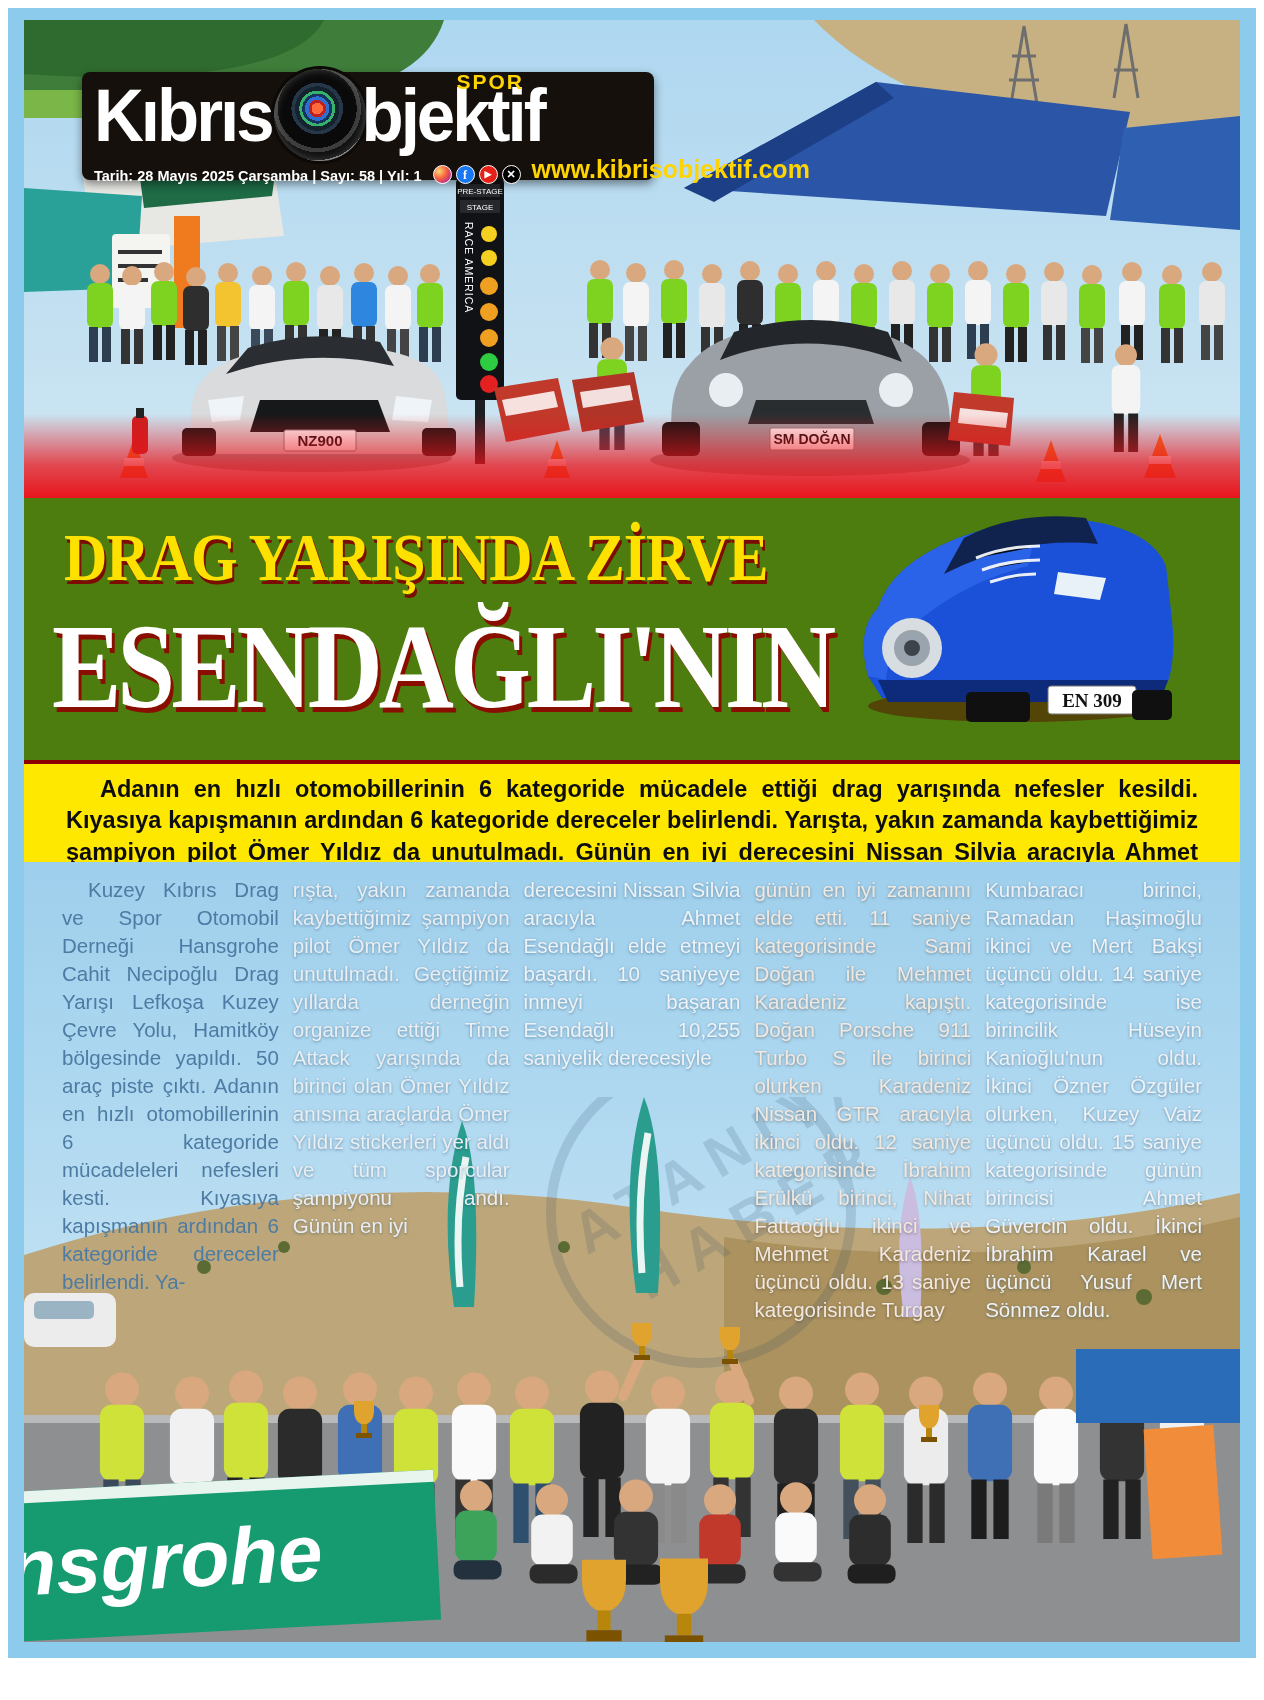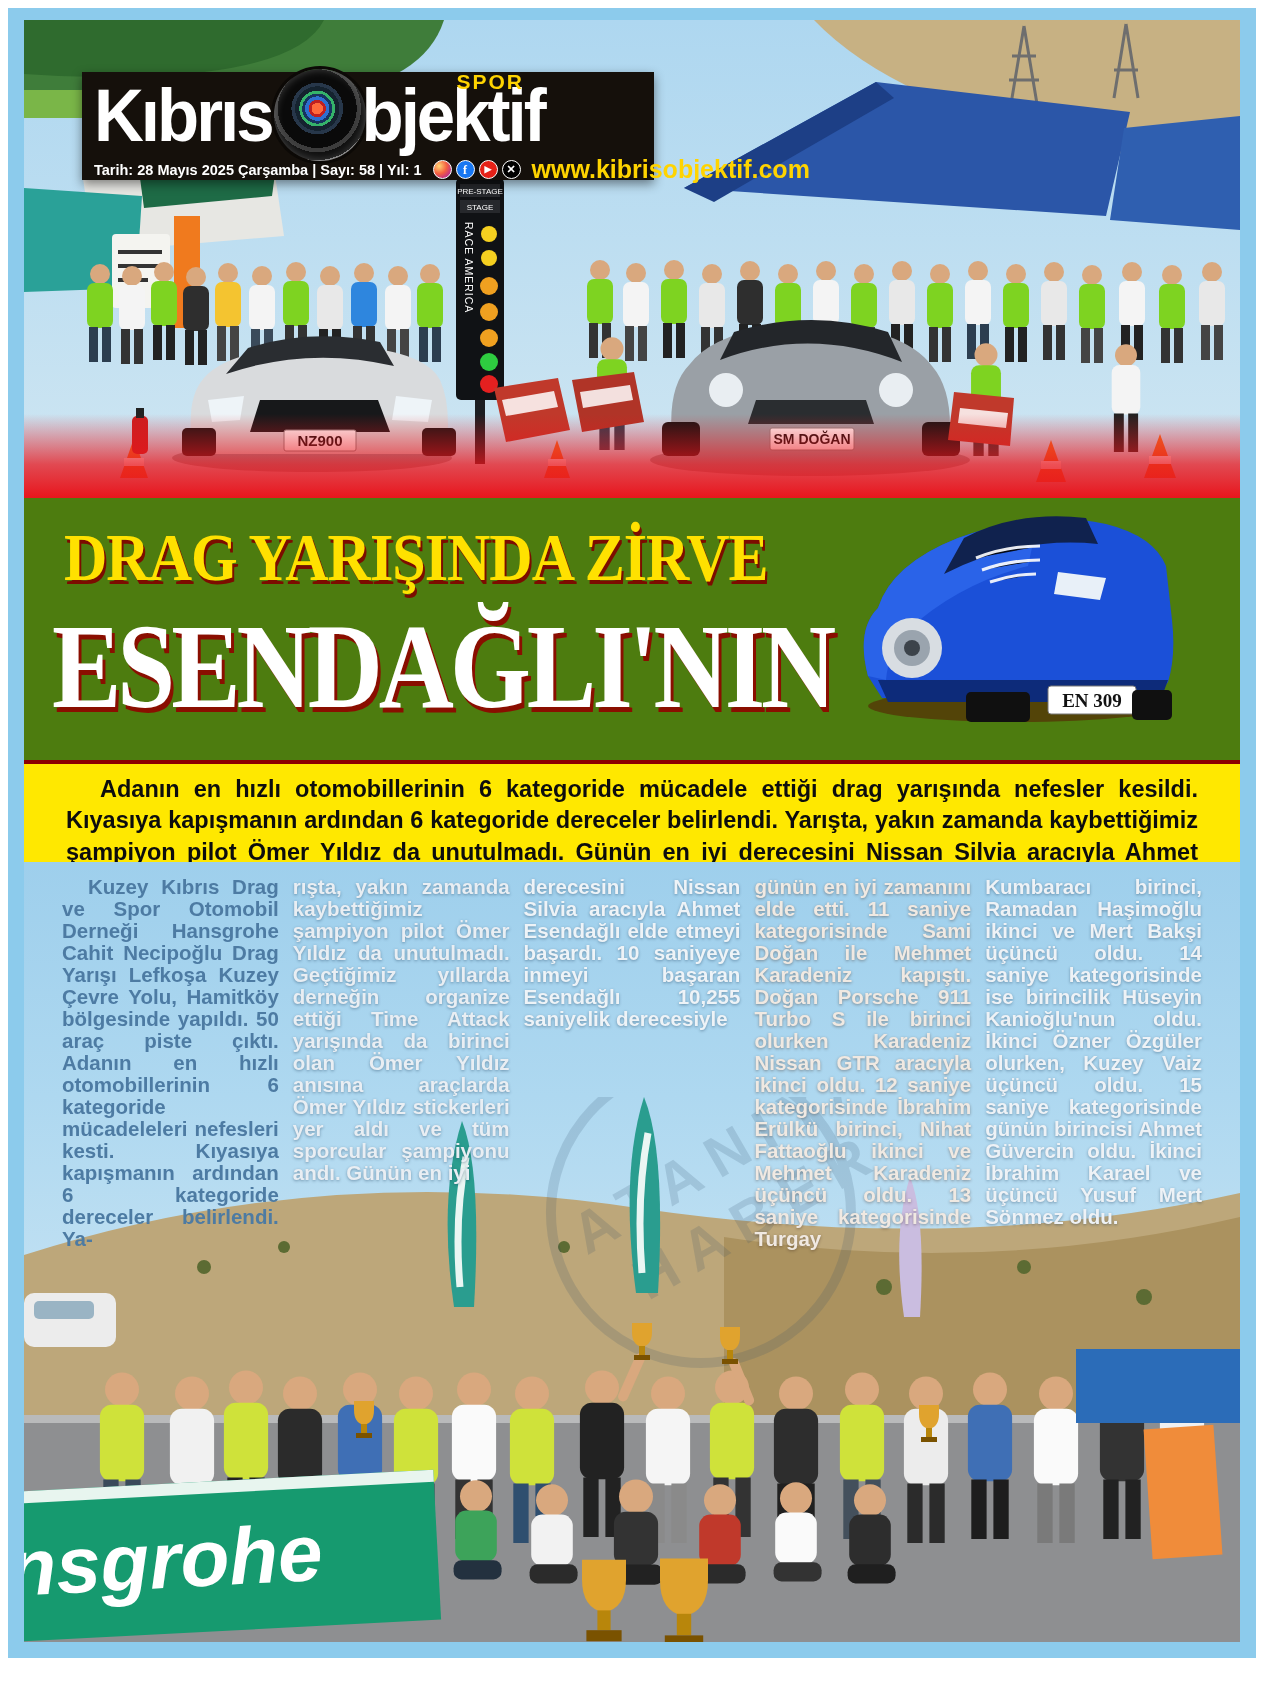--- a/index.html
+++ b/index.html
@@ -11,33 +11,33 @@
   .sheet{position:relative;width:1216px;height:1622px;background:#fff;}
 
   
   .top-photo{position:relative;width:100%;height:478px;overflow:hidden;background:#b9dcf0;}
   .top-photo svg{display:block;width:100%;height:100%;}
   .top-photo .fade{position:absolute;left:0;right:0;bottom:0;height:84px;
     background:linear-gradient(to bottom, rgba(232,21,28,0) 0%, rgba(232,21,28,.75) 60%, #e8151c 100%);}
 
   
   .masthead{position:absolute;left:58px;top:52px;width:572px;height:108px;background:#15100b;
-            border-radius:0;box-shadow:0 4px 10px rgba(0,0,0,.45);z-index:5;padding:4px 12px 0;}
+            border-radius:8px;box-shadow:0 4px 10px rgba(0,0,0,.45);z-index:5;padding:4px 12px 0;}
   .brandrow{position:relative;display:flex;align-items:center;height:78px;}
   .brand{color:#fff;font-weight:bold;font-size:69px;letter-spacing:-3px;line-height:1;
          transform:scaleY(1.08);white-space:nowrap;}
   .lens{width:92px;height:92px;border-radius:50%;margin:0 -4px 0 2px;flex:0 0 auto;
     background:radial-gradient(circle at 47% 43%,
       #ff6a3c 0 8%, #c02020 8% 12%, #2e6fd0 12% 17%, #17345e 17% 21%, #35b36a 21% 25%,
       #15232f 25% 31%, #27374a 31% 36%, #0a0a0a 36% 55%, #3c3c3c 55% 61%, #101010 61% 72%,
       #7a7a7a 72% 78%, #d2d2d2 78% 86%, #8a8a8a 86% 92%, #e9e9e9 92% 100%);
     box-shadow:0 0 0 3px #0c0906, inset 0 0 10px rgba(255,255,255,.25);}
   .spor{position:absolute;top:-12px;right:118px;color:#ffd400;font-size:21px;font-weight:bold;
         letter-spacing:2px;margin-top:6px;}
-  .inforow{display:flex;align-items:center;gap:9px;margin-top:1px;}
+  .inforow{display:flex;align-items:flex-end;gap:9px;margin-top:1px;}
   .dateline{color:#fff;font-size:14.5px;font-weight:bold;white-space:nowrap;}
   .socials{display:flex;gap:4px;margin-left:2px;}
   .sicon{width:19px;height:19px;border-radius:50%;display:flex;align-items:center;justify-content:center;
          color:#fff;font-size:12px;font-weight:bold;line-height:1;border:1px solid #fff;}
   .ig{background:radial-gradient(circle at 30% 30%, #ffd776, #f56040 45%, #c13584 75%, #833ab4);}
   .fb{background:#1877f2;font-family:"Liberation Serif",serif;}
   .yt{background:#e62117;font-size:9px;}
   .xx{background:#000;font-size:11px;}
   .website{color:#ffd400;font-size:25px;font-weight:bold;margin-left:2px;white-space:nowrap;}
 
@@ -55,21 +55,21 @@
   
   .yellow-band{width:100%;height:102px;background:#ffe800;border-top:4px solid #8b0000;
                padding:10px 42px 0;}
   .lede{margin:0;color:#0d0d0d;font-size:23.5px;font-weight:bold;line-height:1.33;
         text-align:justify;text-indent:34px;}
 
   
   .body-section{position:relative;width:100%;height:780px;overflow:hidden;
      background:linear-gradient(to bottom,#9ecfec 0%,#aed8f0 30%,#c4e2f3 60%,#cfe7f4 100%);}
   .cols{position:relative;z-index:2;display:flex;gap:14px;padding:14px 38px 0;}
-  .col{flex:1 1 0;margin:0;font-size:20.5px;font-weight:bold;line-height:22px;text-align:justify;}
+  .col{flex:1 1 0;margin:0;font-size:20.5px;font-weight:normal;line-height:28px;text-align:justify;}
   .c1{color:#4d7ba3;text-indent:26px;}
   .c2{color:#e9eef3;text-shadow:0 1px 3px rgba(25,55,85,.45);}
   .c3{color:#eef3f7;text-shadow:0 1px 3px rgba(25,55,85,.45);}
   .c4{color:#f0e9e2;text-shadow:0 1px 3px rgba(60,40,30,.45);}
   .c5{color:#eef2f6;text-shadow:0 1px 3px rgba(25,55,85,.45);}
   .bottom-photo{position:absolute;left:0;bottom:0;width:100%;height:545px;z-index:1;}
   .bottom-photo svg{display:block;width:100%;height:100%;}
 </style>
 </head>
 <body>

